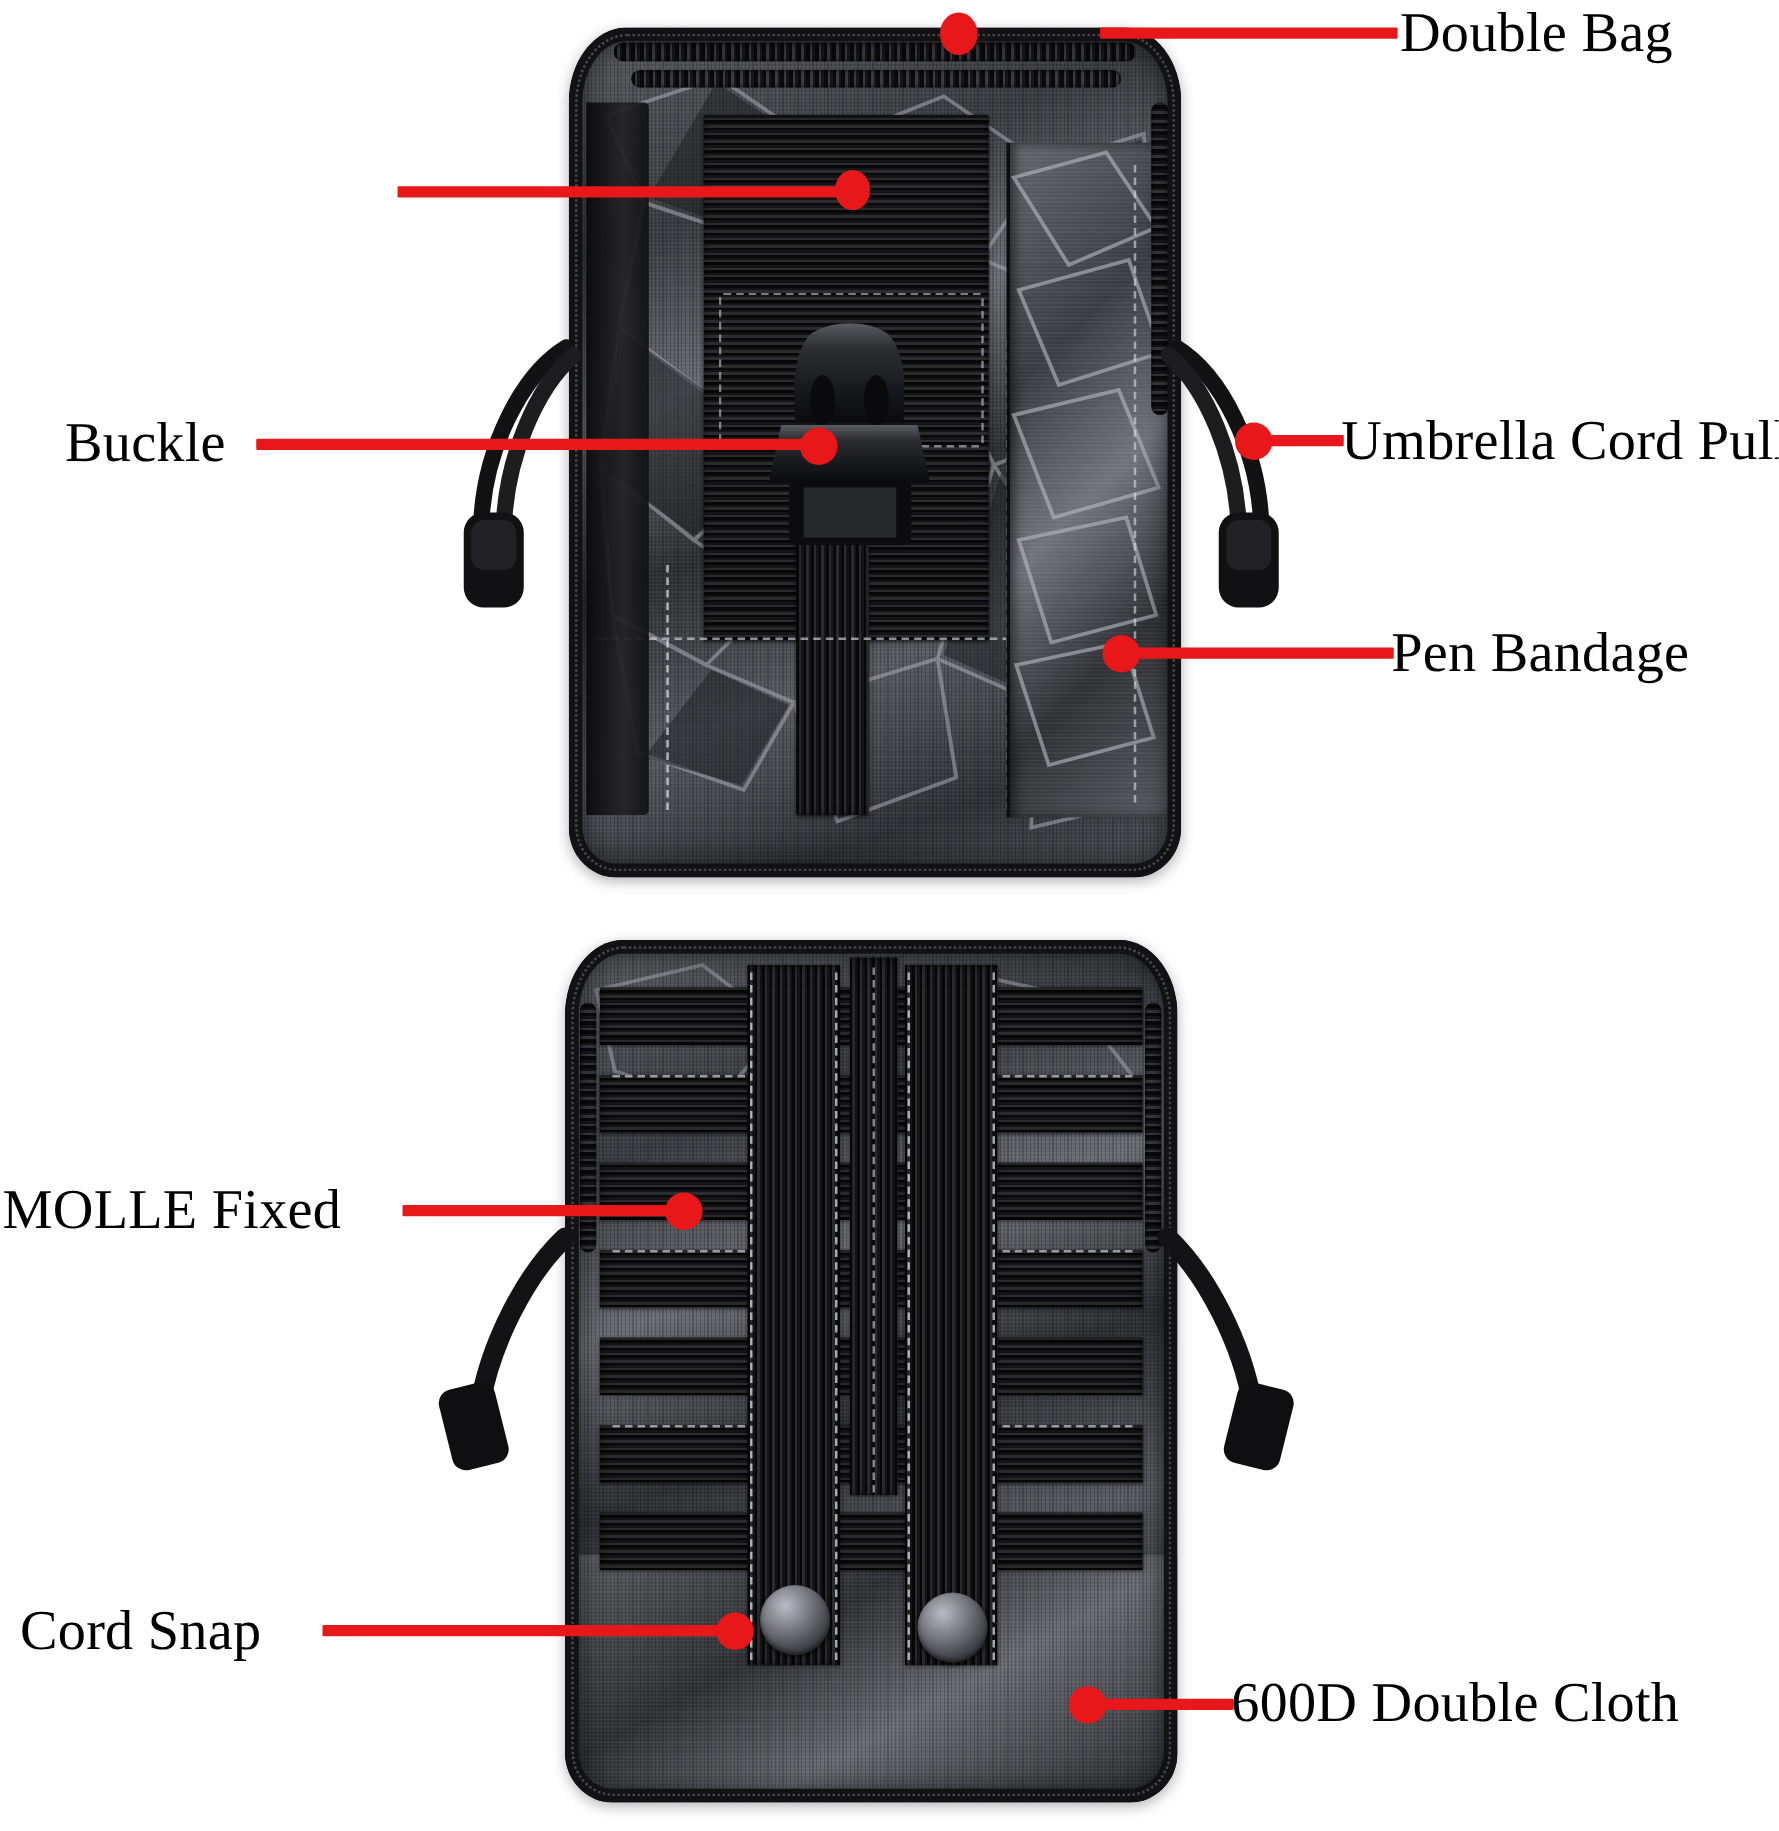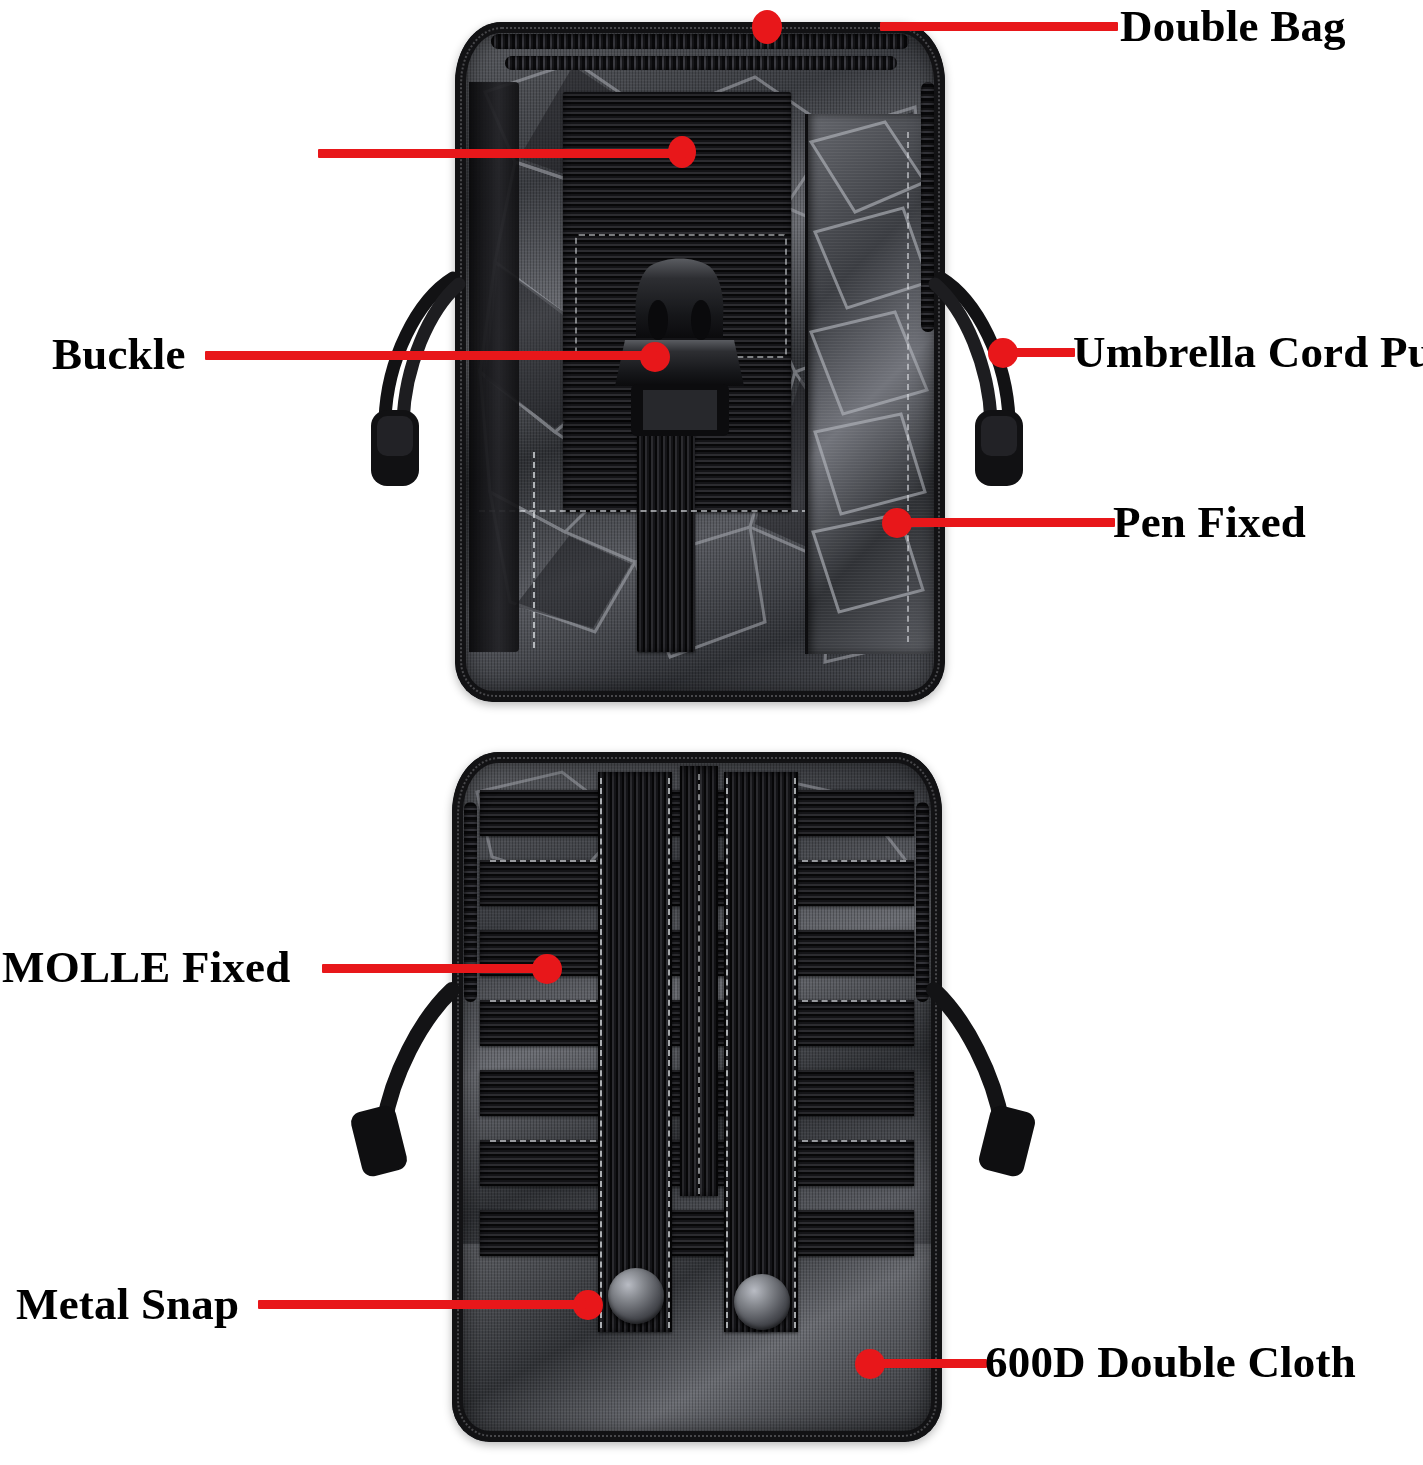--- a/index.html
+++ b/index.html
@@ -16,21 +16,21 @@
     height: 1465px;
     background: #ffffff;
     overflow: hidden;
   }
 
   
   .callout-label {
     position: absolute;
     color: #000000;
     font-family: "Liberation Serif", "DejaVu Serif", serif;
-    font-weight: 700;
+    font-weight: 400;
     white-space: nowrap;
     line-height: 1;
     letter-spacing: 0.2px;
   }
   .leader-line {
     position: absolute;
     background: #e8171a;
     height: 9px;
     border-radius: 1px;
   }
@@ -307,27 +307,27 @@
   <div class="leader-dot" id="dot2" style="left: 640px; top: 342px; width: 30px; height: 30px; background: rgb(232, 23, 26);"></div>
   <div class="leader-line" id="line2" style="left: 205px; top: 351px; width: 452px; background: rgb(232, 23, 26);"></div>
   <div class="callout-label" id="lbl2" style="left: 52px; top: 332px; font-size: 45px; color: rgb(0, 0, 0);">Buckle</div>
 
   <div class="leader-dot" id="dot3" style="left: 988px; top: 338px; width: 30px; height: 30px; background: rgb(232, 23, 26);"></div>
   <div class="leader-line" id="line3" style="left: 1013px; top: 348px; width: 62px; background: rgb(232, 23, 26);"></div>
   <div class="callout-label" id="lbl3" style="left: 1073px; top: 330px; font-size: 45px; color: rgb(0, 0, 0);">Umbrella Cord Puller</div>
 
   <div class="leader-dot" id="dot4" style="left: 882px; top: 508px; width: 30px; height: 30px; background: rgb(232, 23, 26);"></div>
   <div class="leader-line" id="line4" style="left: 908px; top: 518px; width: 207px; background: rgb(232, 23, 26);"></div>
-  <div class="callout-label" id="lbl4" style="left: 1113px; top: 500px; font-size: 45px; color: rgb(0, 0, 0);">Pen Fixed</div>
+  <div class="callout-label" id="lbl4" style="left: 1113px; top: 500px; font-size: 45px; color: rgb(0, 0, 0);">Pen Bandage</div>
 
   <div class="leader-dot" id="dot5" style="left: 532px; top: 954px; width: 30px; height: 30px; background: rgb(232, 23, 26);"></div>
   <div class="leader-line" id="line5" style="left: 322px; top: 964px; width: 218px; background: rgb(232, 23, 26);"></div>
   <div class="callout-label" id="lbl5" style="left: 2px; top: 945px; font-size: 45px; color: rgb(0, 0, 0);">MOLLE Fixed</div>
 
   <div class="leader-dot" id="dot6" style="left: 573px; top: 1290px; width: 30px; height: 30px; background: rgb(232, 23, 26);"></div>
   <div class="leader-line" id="line6" style="left: 258px; top: 1300px; width: 328px; background: rgb(232, 23, 26);"></div>
-  <div class="callout-label" id="lbl6" style="left: 16px; top: 1282px; font-size: 45px; color: rgb(0, 0, 0);">Metal Snap</div>
+  <div class="callout-label" id="lbl6" style="left: 16px; top: 1282px; font-size: 45px; color: rgb(0, 0, 0);">Cord Snap</div>
 
   <div class="leader-dot" id="dot7" style="left: 855px; top: 1349px; width: 30px; height: 30px; background: rgb(232, 23, 26);"></div>
   <div class="leader-line" id="line7" style="left: 880px; top: 1359px; width: 107px; background: rgb(232, 23, 26);"></div>
   <div class="callout-label" id="lbl7" style="left: 985px; top: 1340px; font-size: 45px; color: rgb(0, 0, 0);">600D Double Cloth</div>
 
 </div>
 
 </body></html>

